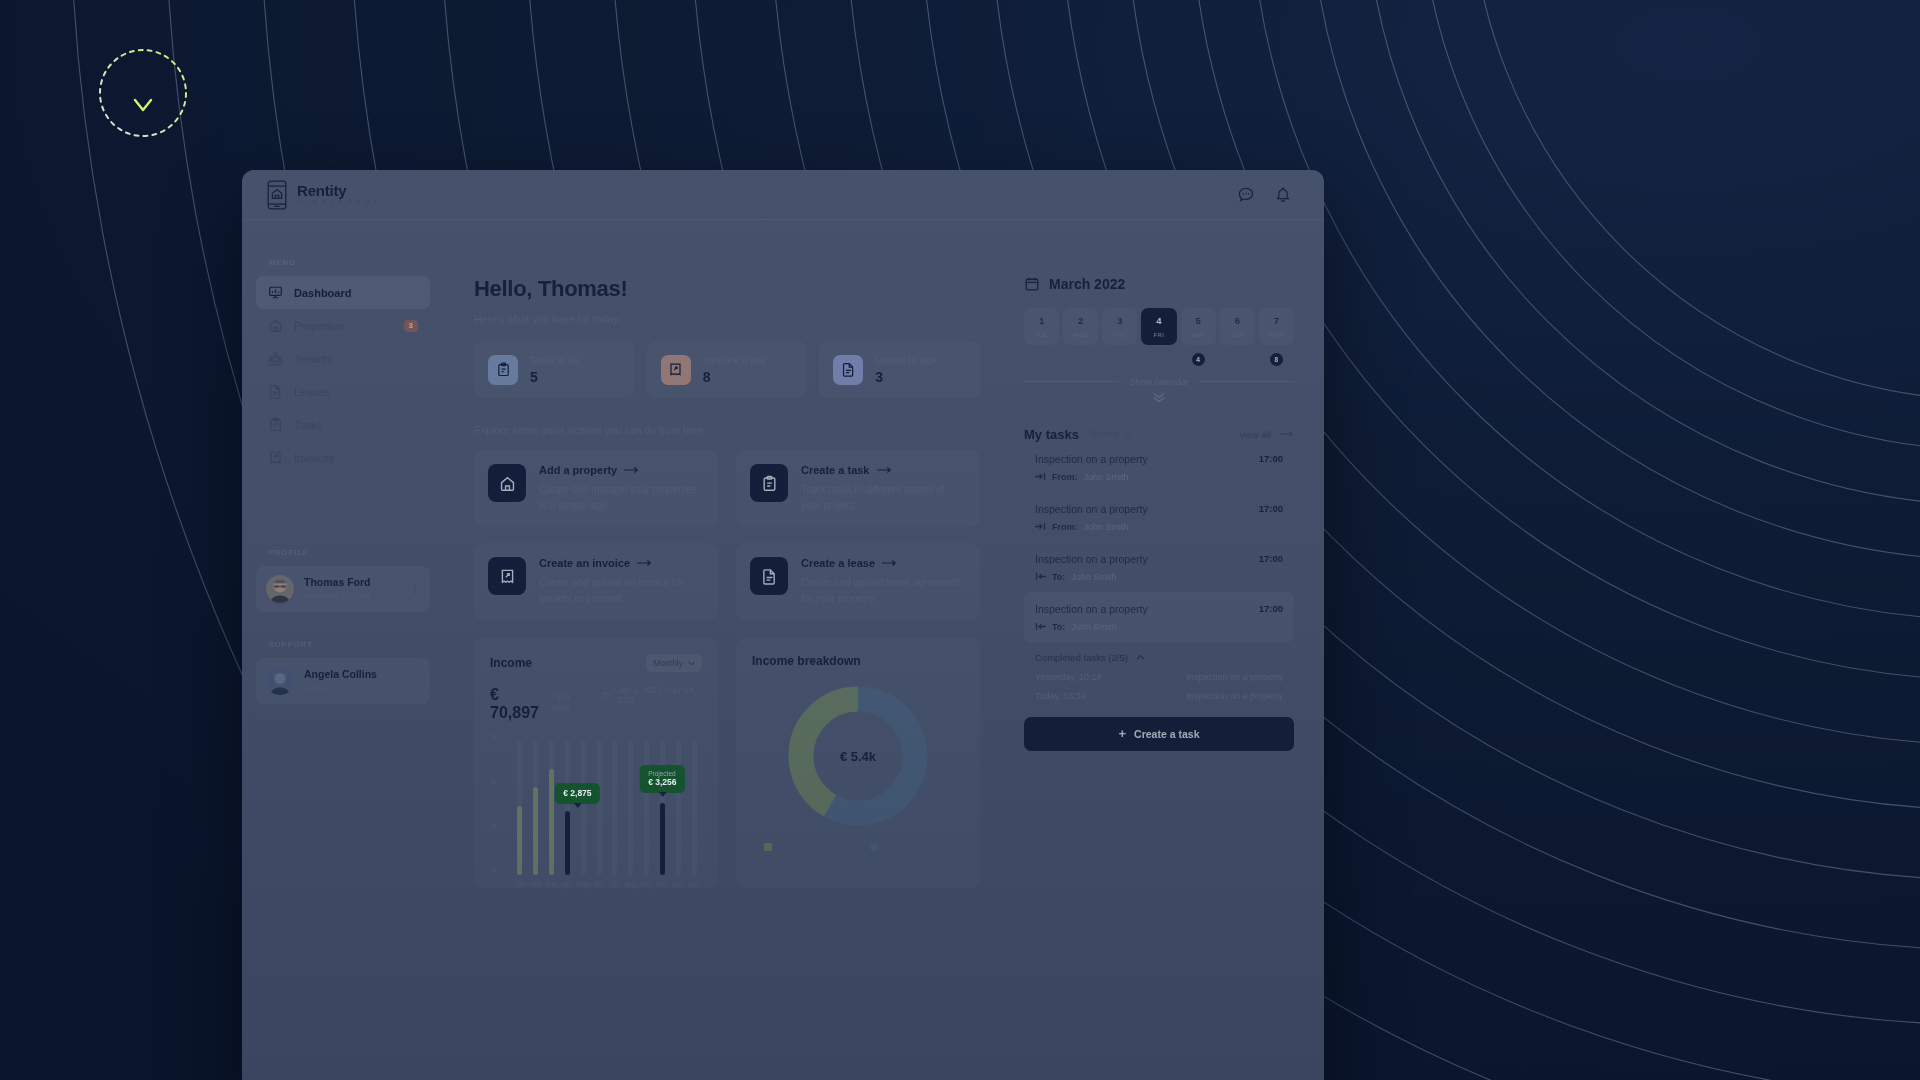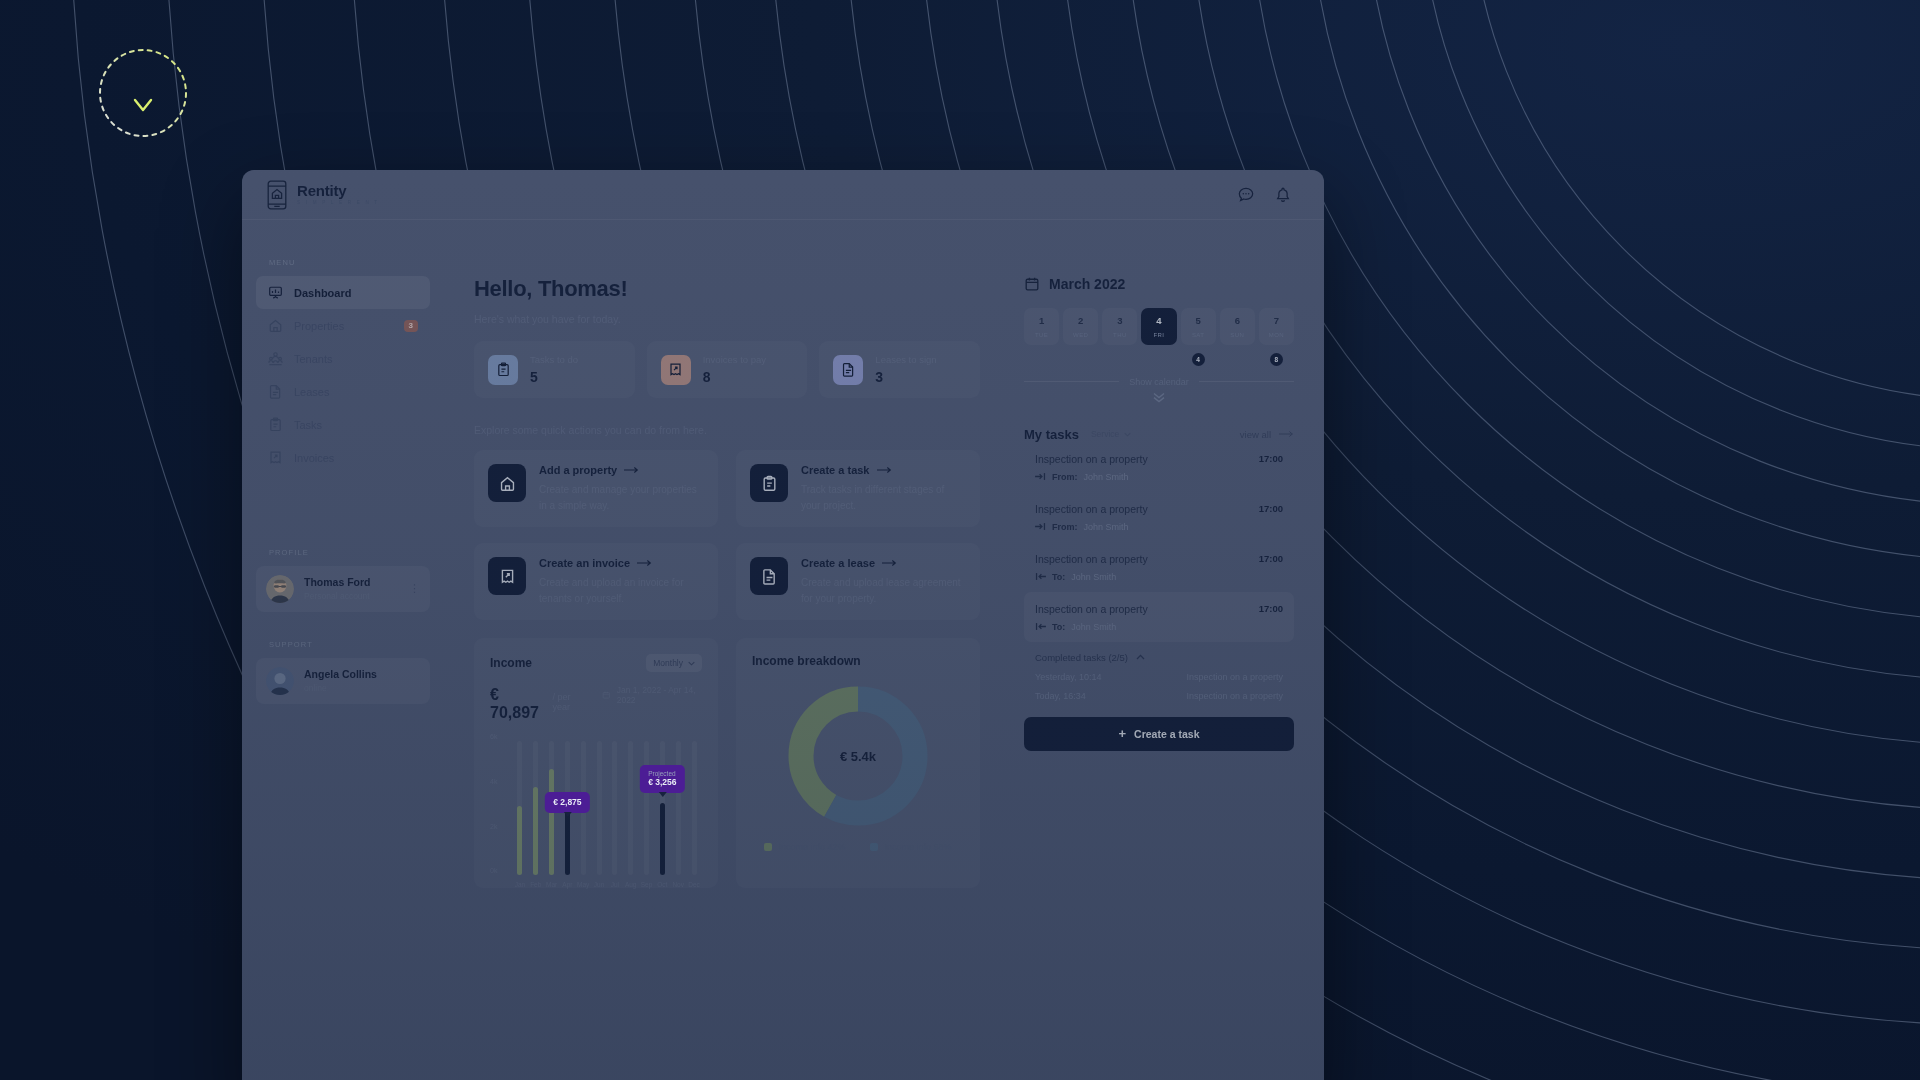--- a/index.html
+++ b/index.html
@@ -148,21 +148,21 @@
   .y-axis { position: absolute; left: 0; top: 0; bottom: 18px; width: 20px; }
   .y-tick { position: absolute; font-size: 7px; color: #6e7893; transform: translateY(-50%); }
   .bars { position: absolute; left: 22px; right: 0; top: 0; bottom: 0; display: flex; align-items: flex-end; }
   .bar-col { flex: 1; display: flex; flex-direction: column; align-items: center; height: 100%; justify-content: flex-end; }
   .bar-track { position: relative; width: 100%; height: 134px; display: flex; align-items: flex-end; justify-content: center; }
   .bar-bg { position: absolute; bottom: 0; width: 5px; height: 134px; border-radius: 3px; background: rgba(255,255,255,.055); }
   .bar-fill { position: relative; width: 5px; border-radius: 3px; }
   .bar-label { font-size: 6.5px; color: #6e7893; margin-top: 6px; }
   .tooltip {
     position: absolute; left: 50%; transform: translateX(-50%);
-    background: #4c1d95; border-radius: 5px; padding: 5px 8px;
+    background: #14532d; border-radius: 5px; padding: 5px 8px;
     color: #e9edf5; white-space: nowrap; z-index: 3;
   }
   .tooltip::after {
     content: ""; position: absolute; left: 50%; bottom: -4px; transform: translateX(-50%);
     border-left: 4px solid transparent; border-right: 4px solid transparent; border-top: 5px solid #17223e;
   }
   .tt-sub { font-size: 6.5px; color: #97a2bb; line-height: 1.1; }
   .tt-val { font-size: 8.5px; font-weight: 700; line-height: 1.3; }
 
   .donut-wrap { display: flex; justify-content: center; align-items: center; margin-top: 12px; height: 152px; position: relative; }
@@ -586,21 +586,21 @@
                     <div class="bar-track">
                       <div class="bar-bg"></div>
                       <div class="bar-fill" style="height: 106.083px; background: rgb(142, 163, 122);"></div>
                     </div>
                     <div class="bar-label">Mar</div>
                   </div>
                   <div class="bar-col">
                     <div class="bar-track">
                       <div class="bar-bg"></div>
                       <div class="bar-fill" style="height: 64.2083px; background: rgb(23, 34, 62);"></div>
-                      <div class="tooltip" style="bottom: 62px;">
+                      <div class="tooltip" style="bottom: 71px; margin-left: 10px;">
                         <div class="tt-val">€ 2,875</div>
                       </div>
                     </div>
                     <div class="bar-label">Apr</div>
                   </div>
                   <div class="bar-col">
                     <div class="bar-track">
                       <div class="bar-bg"></div>
                     </div>
                     <div class="bar-label">May</div>

